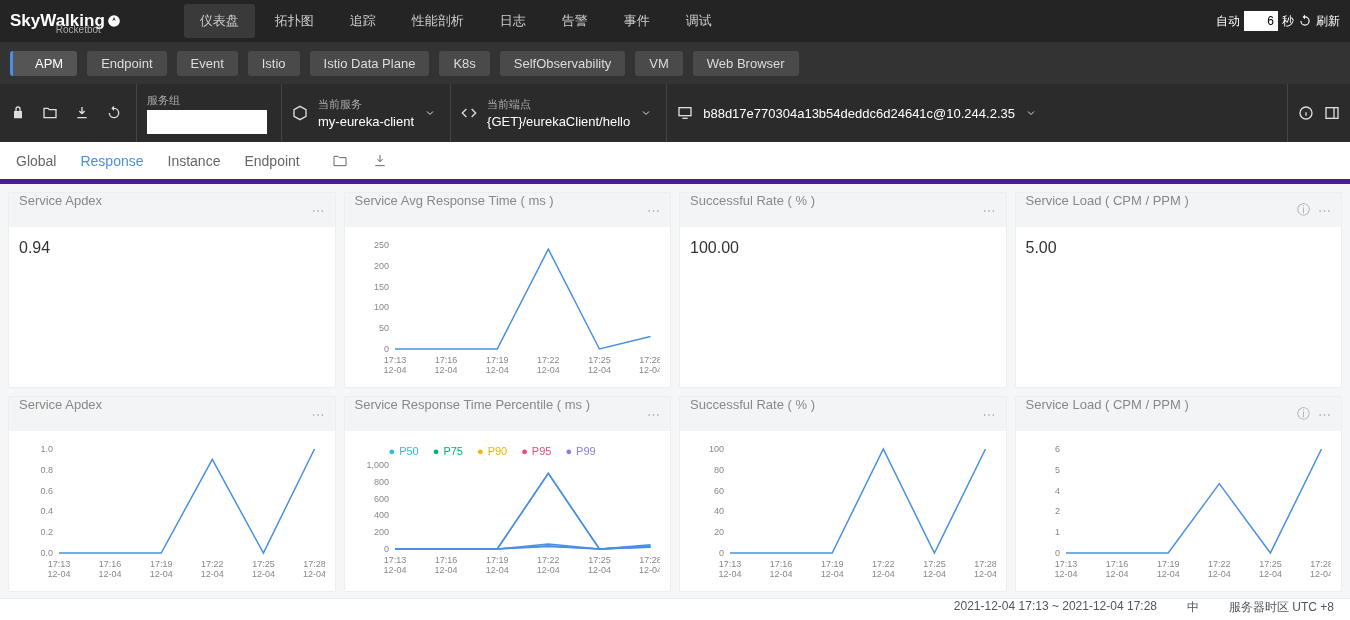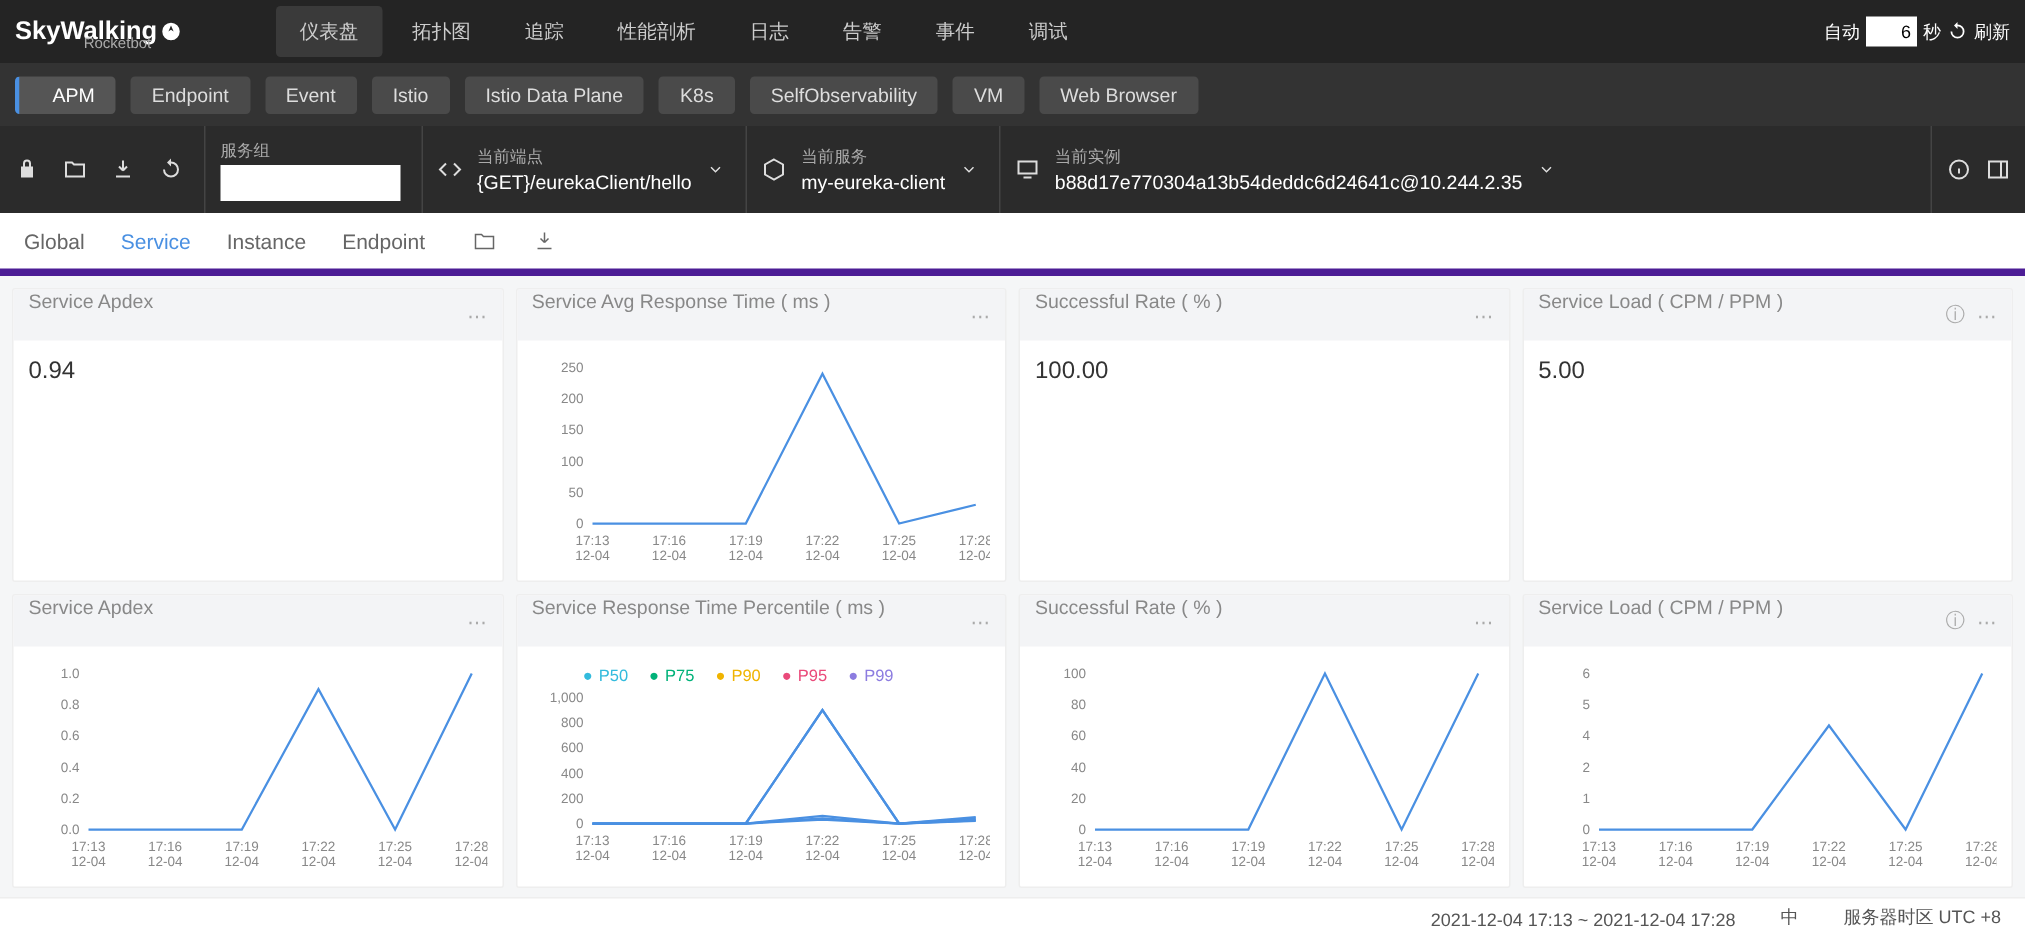--- a/index.html
+++ b/index.html
@@ -30,21 +30,21 @@
   .card { background: #fff; border: 1px solid #eee; border-radius: 2px; }
   .card-header { background: #f3f4f6; height: 34px; display: flex; justify-content: space-between; padding: 0 10px; color: #888; font-size: 13px; }
   .card-body { padding: 10px; height: 160px; position: relative; }
   .card-body.short { height: 40px; font-size: 16px; color: #333; padding: 12px 10px; }
   svg.chart { width: 100%; height: 100%; }
   .tick { font-size: 9px; fill: #888; }
   .line { fill: none; stroke: #4a90e2; stroke-width: 1.5; }
   .legend { display: flex; gap: 14px; font-size: 11px; color: #555; padding: 4px 0 0 34px; }
   .legend span::before { content:"●"; margin-right:4px; }
   .header-icons { display:flex; gap:8px; align-items:center; color:#aaa; }
-  .statusbar { position:absolute; bottom:0; right:0; width:100%; height:22px; background:#fff; display:flex; justify-content:flex-end; align-items:flex-end; padding:0 16px; gap:30px; font-size:12px; color:#555; border-top:1px solid #eee;}
+  .statusbar { position:absolute; bottom:0; right:0; width:100%; height:22px; background:#fff; display:flex; justify-content:flex-end; align-items:flex-start; padding:0 16px; gap:30px; font-size:12px; color:#555; border-top:1px solid #eee;}
 </style>
 </head>
 <body>
 
 <div class="topbar">
   <div class="logo">
     <span class="logo-main">
         <span style="text-transform:none">Sky</span>
         <b>Walking</b>
         <svg width="14" height="14" viewBox="0 0 24 24" style="margin-left:2px">
@@ -104,68 +104,67 @@
     </div>
   </div>
   <div class="selector-block">
     <div>
       <div class="sel-label">服务组</div>
       <input class="sel-input" style="">
     </div>
   </div>
   <div class="selector-block">
     <svg class="sel-icon" width="16" height="16" viewBox="0 0 24 24">
+        <path d="M12 2l9 5v10l-9 5-9-5V7l9-5z" fill="none" stroke="#ddd" stroke-width="2"></path>
+      </svg>
+    <div>
+      <div class="sel-label">当前服务</div>
+      <div class="sel-value">my-eureka-client</div>
+    </div>
+    <svg width="12" height="12" viewBox="0 0 24 24">
+        <path d="M6 9l6 6 6-6" fill="none" stroke="#ddd" stroke-width="2"></path>
+      </svg>
+  </div>
+  <div class="selector-block">
+    <svg class="sel-icon" width="16" height="16" viewBox="0 0 24 24">
         <path d="M8 6l-6 6 6 6m8-12l6 6-6 6" fill="none" stroke="#ddd" stroke-width="2"></path>
       </svg>
     <div>
       <div class="sel-label">当前端点</div>
       <div class="sel-value">{GET}/eurekaClient/hello</div>
-    </div>
-    <svg width="12" height="12" viewBox="0 0 24 24">
-        <path d="M6 9l6 6 6-6" fill="none" stroke="#ddd" stroke-width="2"></path>
-      </svg>
-  </div>
-  <div class="selector-block">
-    <svg class="sel-icon" width="16" height="16" viewBox="0 0 24 24">
-        <path d="M12 2l9 5v10l-9 5-9-5V7l9-5z" fill="none" stroke="#ddd" stroke-width="2"></path>
-      </svg>
-    <div>
-      <div class="sel-label">当前服务</div>
-      <div class="sel-value">my-eureka-client</div>
     </div>
     <svg width="12" height="12" viewBox="0 0 24 24">
         <path d="M6 9l6 6 6-6" fill="none" stroke="#ddd" stroke-width="2"></path>
       </svg>
   </div>
   <div class="selector-block" style="flex:1">
     <svg class="sel-icon" width="16" height="16" viewBox="0 0 24 24">
         <rect x="3" y="4" width="18" height="12" fill="none" stroke="#ddd" stroke-width="2"></rect>
         <path d="M8 20h8" stroke="#ddd" stroke-width="2"></path>
       </svg>
     <div>
-      <div class="sel-label">当前实例</div>
       <div class="sel-value">b88d17e770304a13b54deddc6d24641c@10.244.2.35</div>
     </div>
     <svg width="12" height="12" viewBox="0 0 24 24">
         <path d="M6 9l6 6 6-6" fill="none" stroke="#ddd" stroke-width="2"></path>
       </svg>
   </div>
   <svg class="sel-icon" width="16" height="16" viewBox="0 0 24 24">
       <circle cx="12" cy="12" r="9" fill="none" stroke="#ddd" stroke-width="2"></circle>
       <path d="M12 8v.01M12 11v5" stroke="#ddd" stroke-width="2"></path>
     </svg>
   <svg class="sel-icon" width="16" height="16" viewBox="0 0 24 24" style="margin-left:auto">
       <rect x="3" y="4" width="18" height="16" fill="none" stroke="#ddd" stroke-width="2"></rect>
       <path d="M15 4v16" stroke="#ddd" stroke-width="2"></path>
     </svg>
 </div>
 
 <div class="tab-row">
   <span class="tab-item">Global</span>
-  <span class="tab-item active">Service</span>
+  <span class="tab-item active">Response</span>
   <span class="tab-item">Instance</span>
   <span class="tab-item">Endpoint</span>
   <svg width="16" height="16" viewBox="0 0 24 24" style="margin-left:8px">
       <path d="M3 5h6l2 2h10v12H3z" fill="none" stroke="#666" stroke-width="1.5"></path>
     </svg>
   <svg width="16" height="16" viewBox="0 0 24 24">
       <path d="M12 3v10m0 0l-4-4m4 4l4-4M5 19h14" fill="none" stroke="#666" stroke-width="1.5"></path>
     </svg>
 </div>
 

